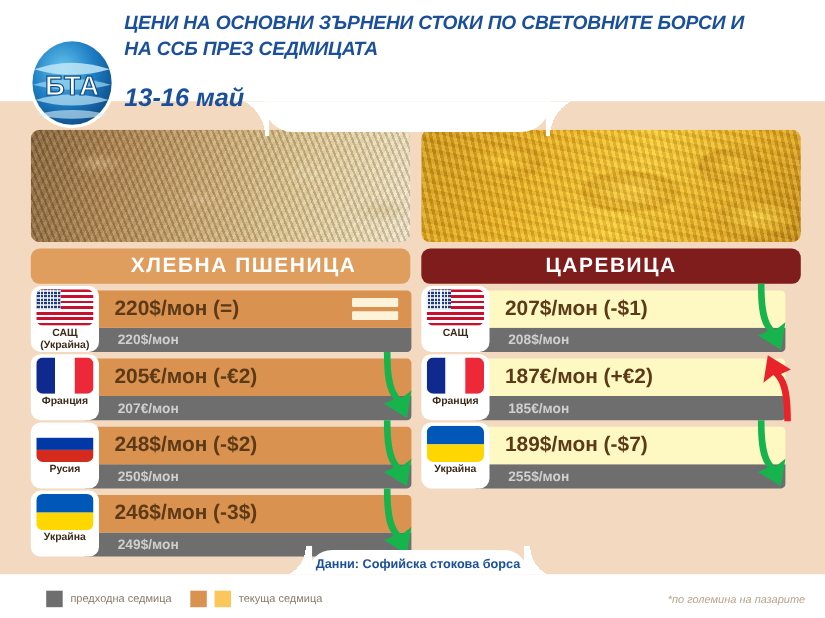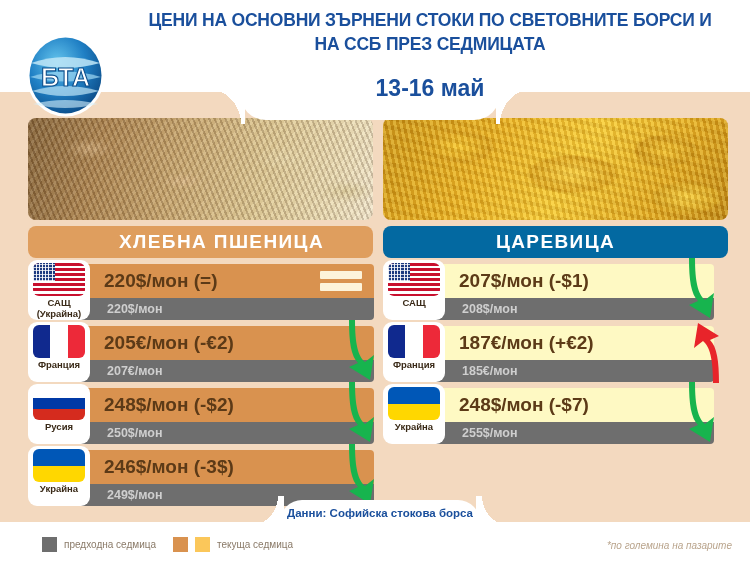--- a/index.html
+++ b/index.html
@@ -28,22 +28,23 @@
     -webkit-mask-image: radial-gradient(circle 36px at 0% 100%, transparent 0 36px, #000 36px);
     mask-image: radial-gradient(circle 36px at 0% 100%, transparent 0 36px, #000 36px);
   }
   .header-notch-r {
     position: absolute; left: 496px; top: 92px; width: 40px; height: 32px;
     background: #ffffff; z-index: 1;
     -webkit-mask-image: radial-gradient(circle 36px at 100% 100%, transparent 0 36px, #000 36px);
     mask-image: radial-gradient(circle 36px at 100% 100%, transparent 0 36px, #000 36px);
   }
   .title-block {
-    position: absolute; left: 130px; top: 8px; width: 600px; z-index: 5;
-    text-align: center;
+    position: absolute; left: 113px; top: 8px; width: 600px; z-index: 5;
+    text-align: left;
+    font-style: italic;
   }
   .title-line1, .title-line2 {
     color: #1a4f9c; font-weight: bold; font-size: 17.5px;
     letter-spacing: -0.2px; line-height: 24px;
     font-family: "Liberation Sans", sans-serif;
   }
   .title-date {
     color: #1a4f9c; font-weight: bold; font-size: 23px;
     line-height: 30px; margin-top: 17px;
   }
@@ -92,21 +93,21 @@
       repeating-linear-gradient(12deg, rgba(120,78,8,0.18) 0 4px, rgba(255,228,120,0.12) 4px 9px);
     opacity: .8;
   }
 
   .crop-banner {
     margin-top: 6px; height: 32px; border-radius: 8px;
     display: flex; align-items: center; justify-content: center;
     color: #ffffff; font-weight: bold; font-size: 19px; letter-spacing: 1.4px;
   }
   .banner-wheat { background: #df9e5e; padding-left: 42px; }
-  .banner-corn  { background: #0369a1; }
+  .banner-corn  { background: #7f1d1d; }
 
   
   .rows { position: absolute; left: 0; width: 345px; }
   .rows-left  { top: 142px; }
   .rows-right { top: 142px; }
   .row { position: relative; height: 62px; }
 
   .flagbox {
     position: absolute; left: 0; top: 0; width: 62px; height: 60px;
     background: #ffffff; border-radius: 9px; z-index: 4;
@@ -412,21 +413,21 @@
           </div>
           <div class="flag-label">
             <span>Франция</span>
           </div>
         </div>
       </div>
 
       <div class="row">
         <div class="bars" style="width:285px">
           <div class="bar-current yellow">
-            <span class="bar-price">248$/мон (-$7)</span>
+            <span class="bar-price">189$/мон (-$7)</span>
           </div>
           <div class="bar-prev">
             <span class="bar-prev-text">255$/мон</span>
           </div>
         </div>
         <span class="arrow" style="left:303px; top:-4px">
           <svg width="36" height="66" viewBox="0 0 36 66">
             <path d="M9 2 C9 26 12 38 19 44 L28 37 L24 62 L3 49 L12 45 C5 38 3 24 3 2 Z" fill="#17b44e"></path>
           </svg>
         </span>

